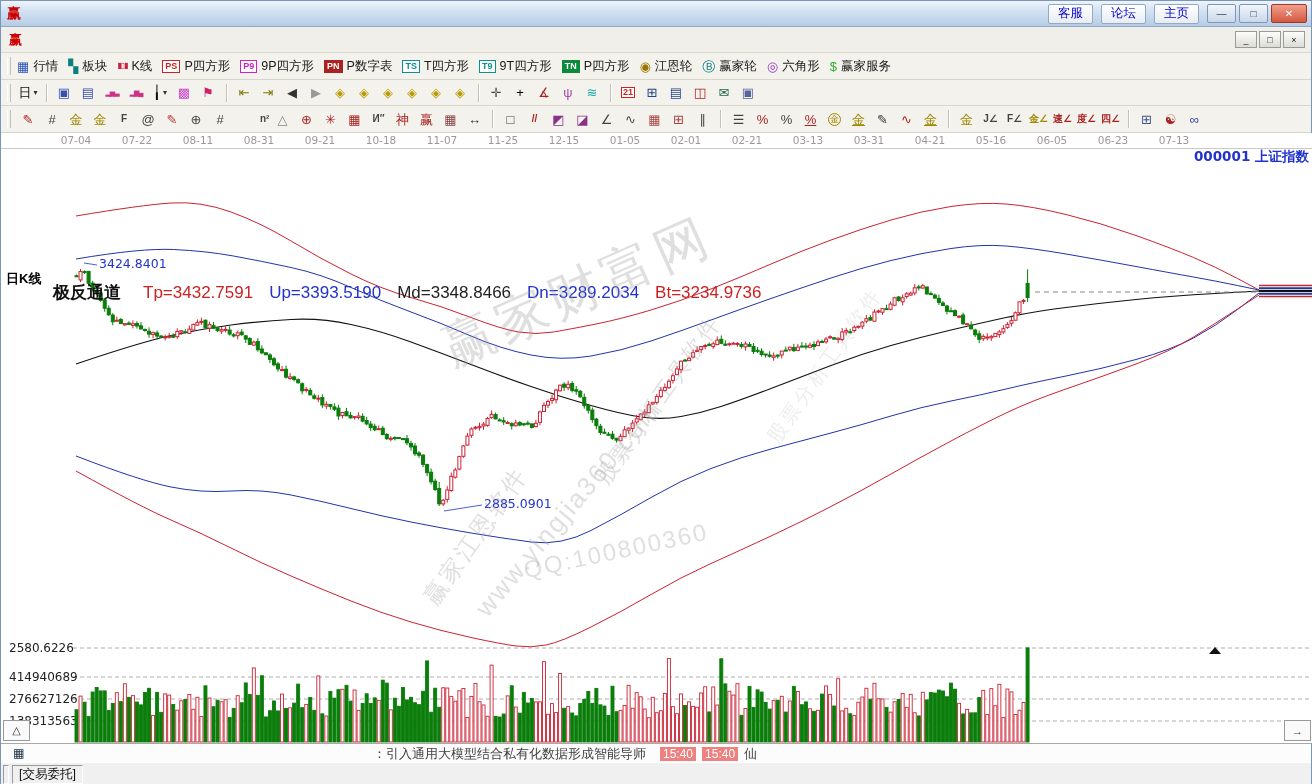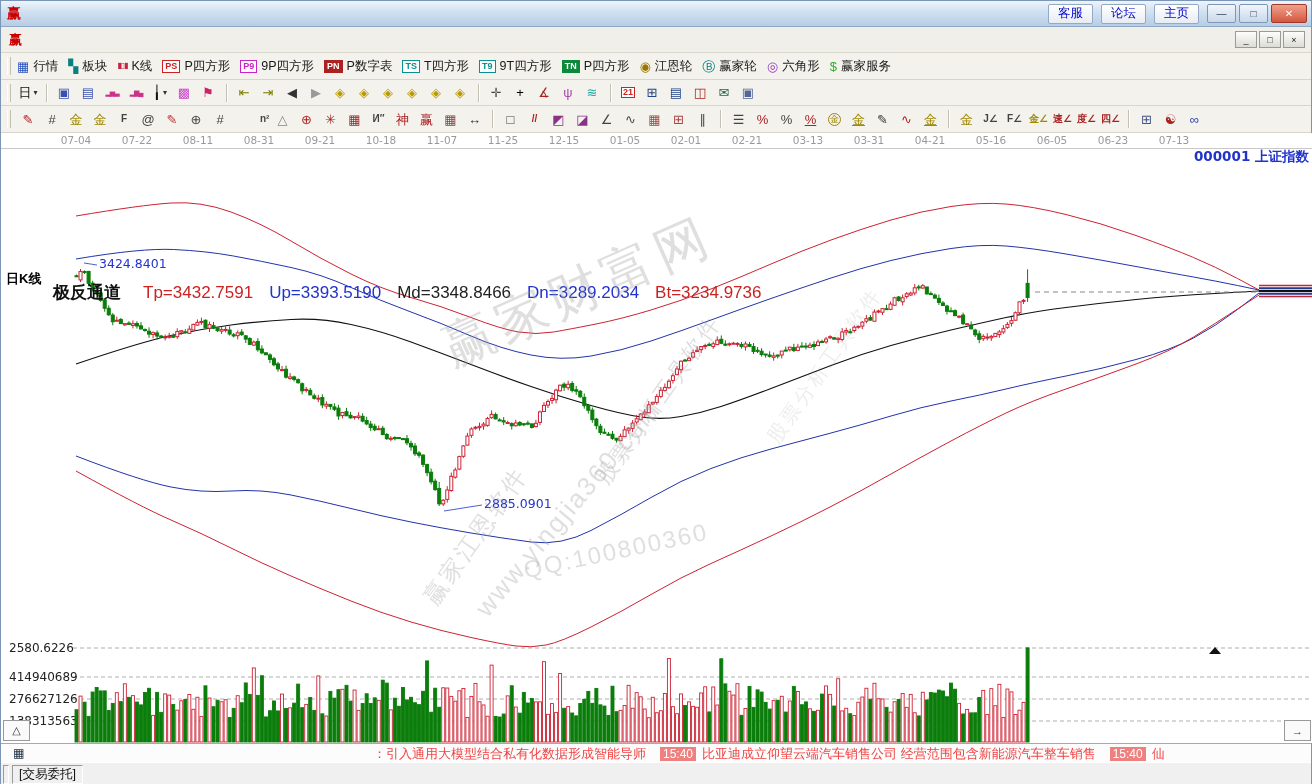--- a/index.html
+++ b/index.html
@@ -61,21 +61,21 @@
   #indicator-row .iname{color:#111;margin-right:22px;font-weight:600;}
   #indicator-row .ival{margin-right:16px;}
   .wm{pointer-events:none;color:rgba(155,155,155,0.32);white-space:nowrap;transform-origin:0 0;}
   .chart-scroll{background:#fafafa;border:1px solid #999;font-size:11px;color:#333;
     display:flex;align-items:center;justify-content:center;padding:0;}
   
   #ticker{left:0;top:742px;width:100%;height:19px;background:#fcfcfc;border-top:1px solid #a8a8a8;
     box-sizing:border-box;overflow:hidden;}
   #ticker-icon{left:12px;top:2px;font-size:12px;color:#234;}
   #ticker-items{left:372px;top:1px;display:flex;align-items:center;white-space:nowrap;}
-  .tk-text{color:#ef4444;font-size:13px;margin-right:14px;}
+  .tk-text{color:#404040;font-size:13px;margin-right:14px;}
   .tk-badge{background:#ef8080;color:#fff;font-size:12px;padding:0 3px;margin-right:6px;}
   
   #statusbar{left:0;top:761px;width:100%;height:23px;background:#f0f0f0;border-top:1px solid #fff;
     box-sizing:border-box;display:flex;align-items:center;gap:3px;padding:0 2px;}
   .scell{border:1px solid;border-color:#9a9a9a #ffffff #ffffff #9a9a9a;height:17px;
     display:flex;align-items:center;font-size:12.5px;color:#111;padding:0 6px;white-space:nowrap;}
   #scell-main{flex:1;overflow:hidden;}
   #scell-main span{margin-right:9px;}
 </style>
 </head>
@@ -1185,21 +1185,20 @@
         </svg></div>
     <button class="abs chart-scroll" id="scroll-up-btn" style="left:2px;top:587px;width:27px;height:21px;">△</button>
     <button class="abs chart-scroll" id="scroll-right-btn" style="left:1283px;top:587px;width:27px;height:21px;">→</button>
   </div>
 
   <div id="ticker" class="abs">
     <span id="ticker-icon" class="abs">▦</span>
     <span id="ticker-items" class="abs">
         <span class="tk-text">：引入通用大模型结合私有化数据形成智能导师</span>
         <span class="tk-badge">15:40</span>
-        <span class="tk-text">比亚迪成立仰望云端汽车销售公司 经营范围包含新能源汽车整车销售</span>
         <span class="tk-badge">15:40</span>
         <span class="tk-text">仙</span>
       </span>
   </div>
 
   <div id="statusbar" class="abs">
     <span class="scell" style="width:4px;padding:0;"></span>
     <span class="scell">[交易委托]</span>
   </div>
 

